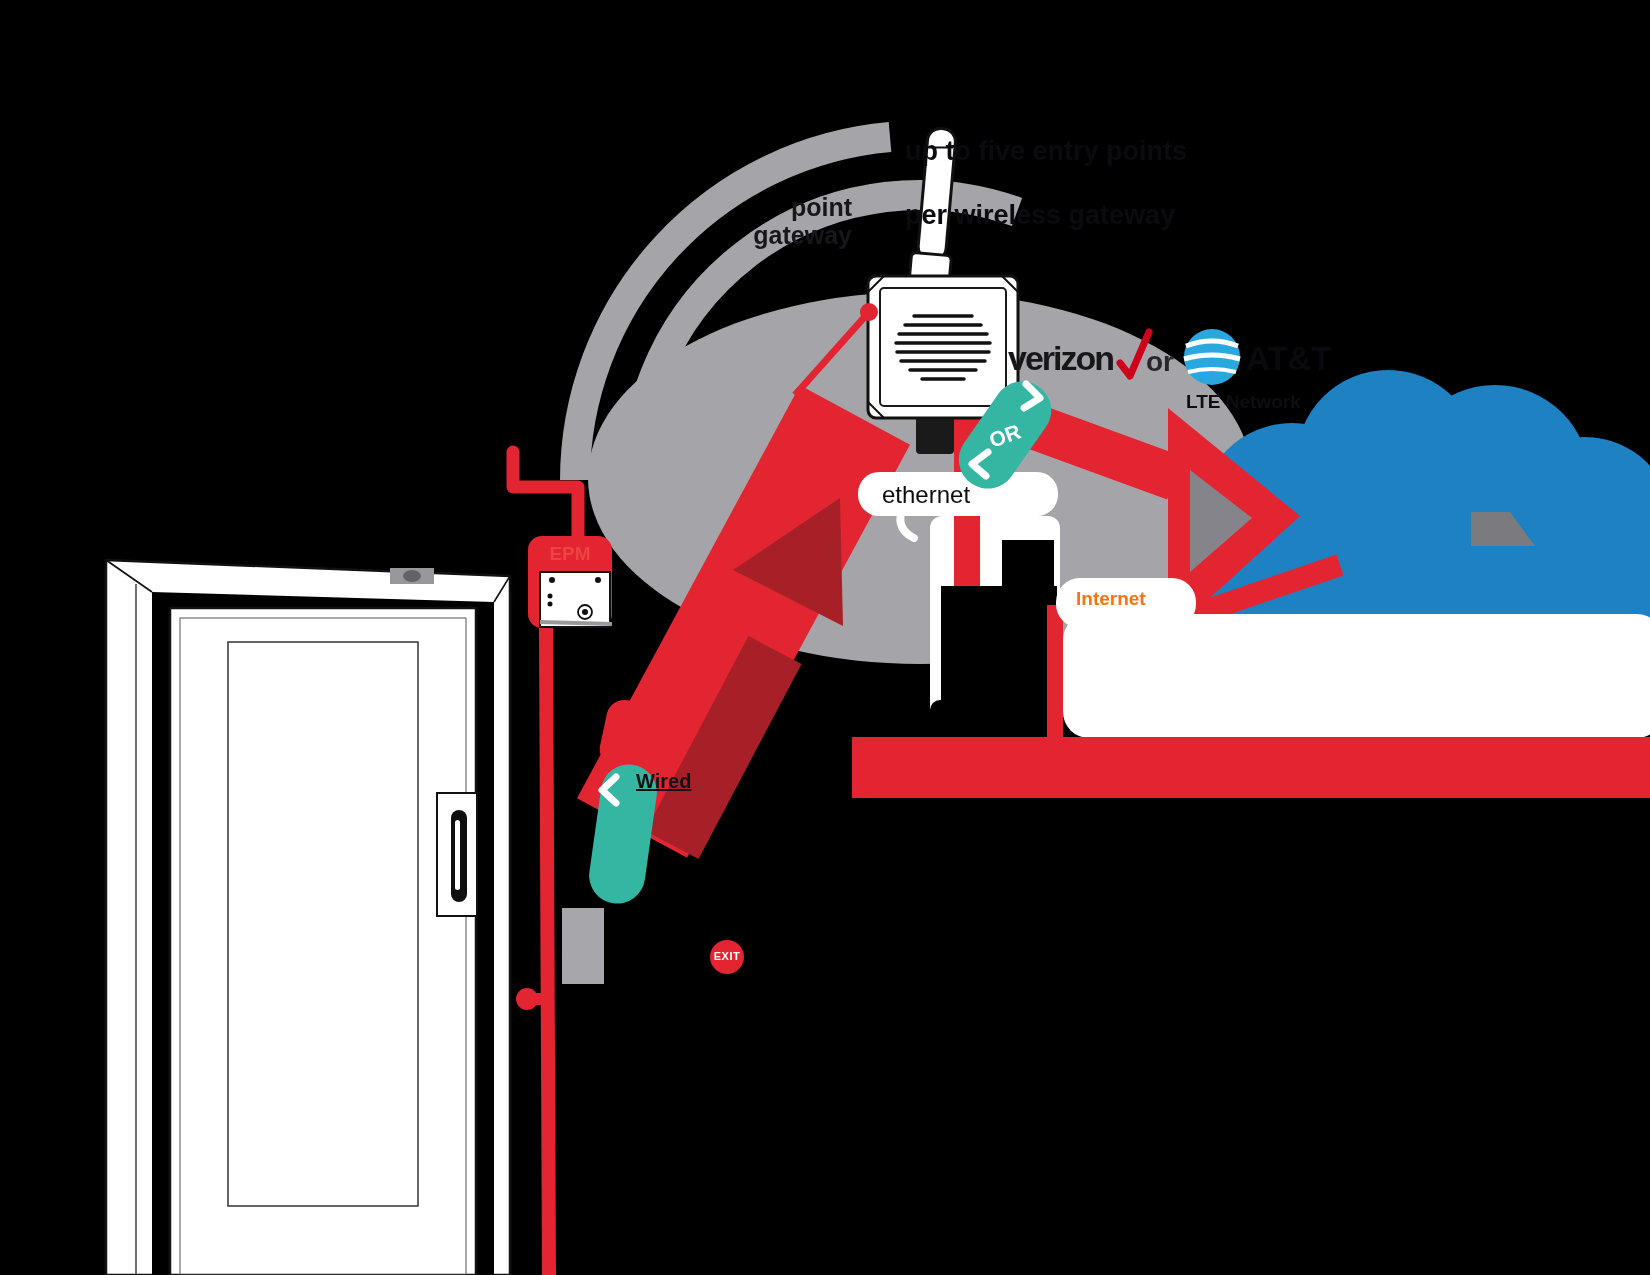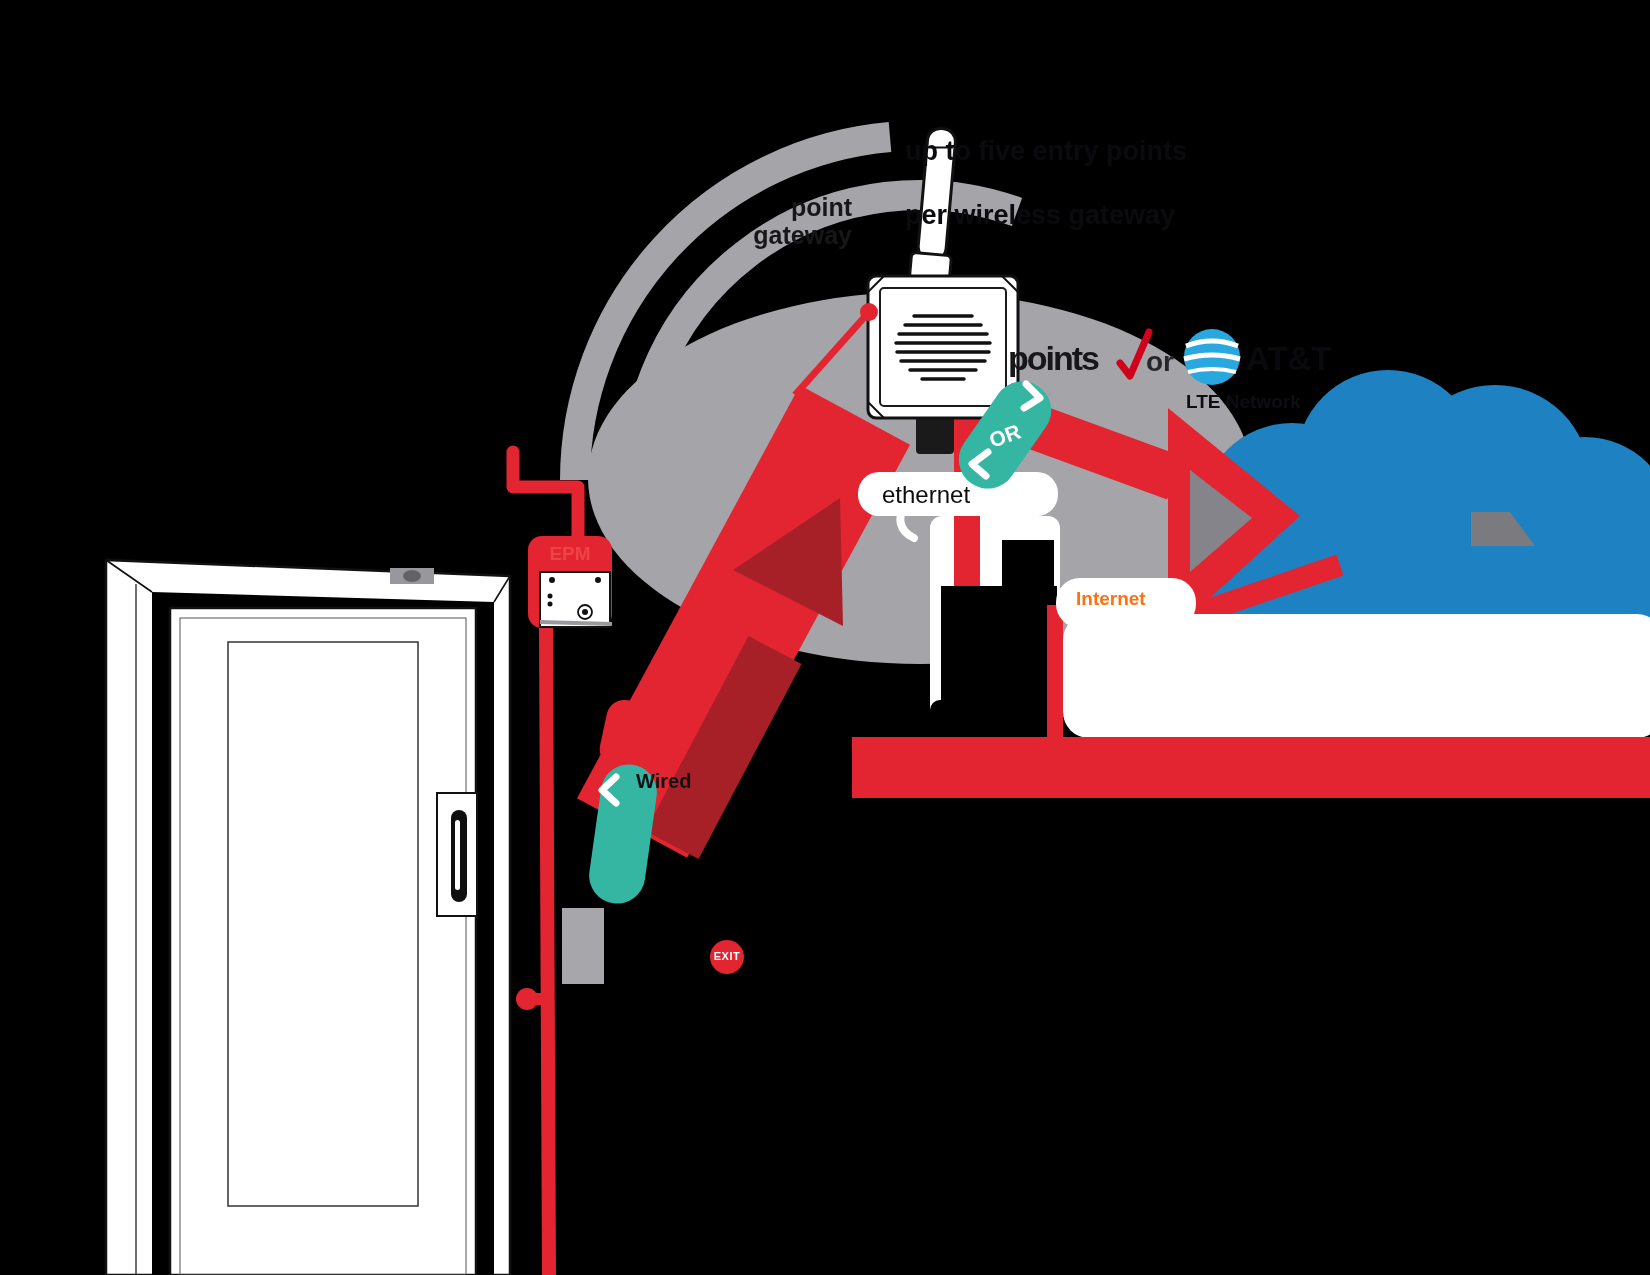--- a/index.html
+++ b/index.html
@@ -172,30 +172,30 @@
 </svg>
 
 <div class="lbl heading" style="left:905px;top:136px;">up to five entry points</div>
 <div class="lbl heading" style="left:905px;top:164px;margin-top:36px;">per wireless gateway</div>
 
 <div class="lbl gwlabel" style="left:690px;top:193px;">
   <div>point</div>
   <div>gateway</div>
 </div>
 
-<div class="lbl verizon" style="left:1008px;top:339px;">points</div>
+<div class="lbl verizon" style="left:1008px;top:339px;">verizon</div>
 <div class="lbl orword" style="left:1146px;top:346px;">or</div>
 <div class="lbl att" style="left:1246px;top:340px;">AT&amp;T</div>
 <div class="lbl carcap" style="left:1146px;top:391px;margin-left:40px;">LTE Network</div>
 
 <div class="lbl orbadge" style="left:975px;top:424px;">OR</div>
 
 <div class="lbl epm" style="left:538px;top:543px;">EPM</div>
 
 <div class="lbl eth" style="left:882px;top:481px;">ethernet</div>
 
 <div class="lbl inet" style="left:1076px;top:588px;">Internet</div>
 
 <div class="lbl exit" style="left:703px;top:950px;">EXIT</div>
 
-<div class="lbl faint" style="left:636px;top:770px;">Wired</div>
+<div class="lbl faint" style="left:636px;top:770px;text-decoration:underline;">Wired</div>
 
 </div>
 
 </body></html>

